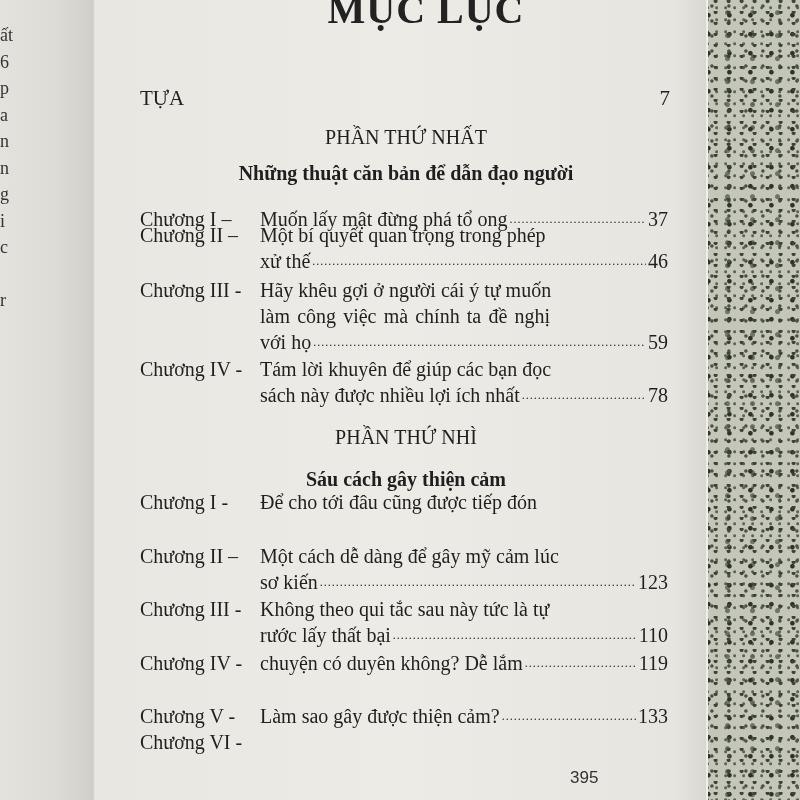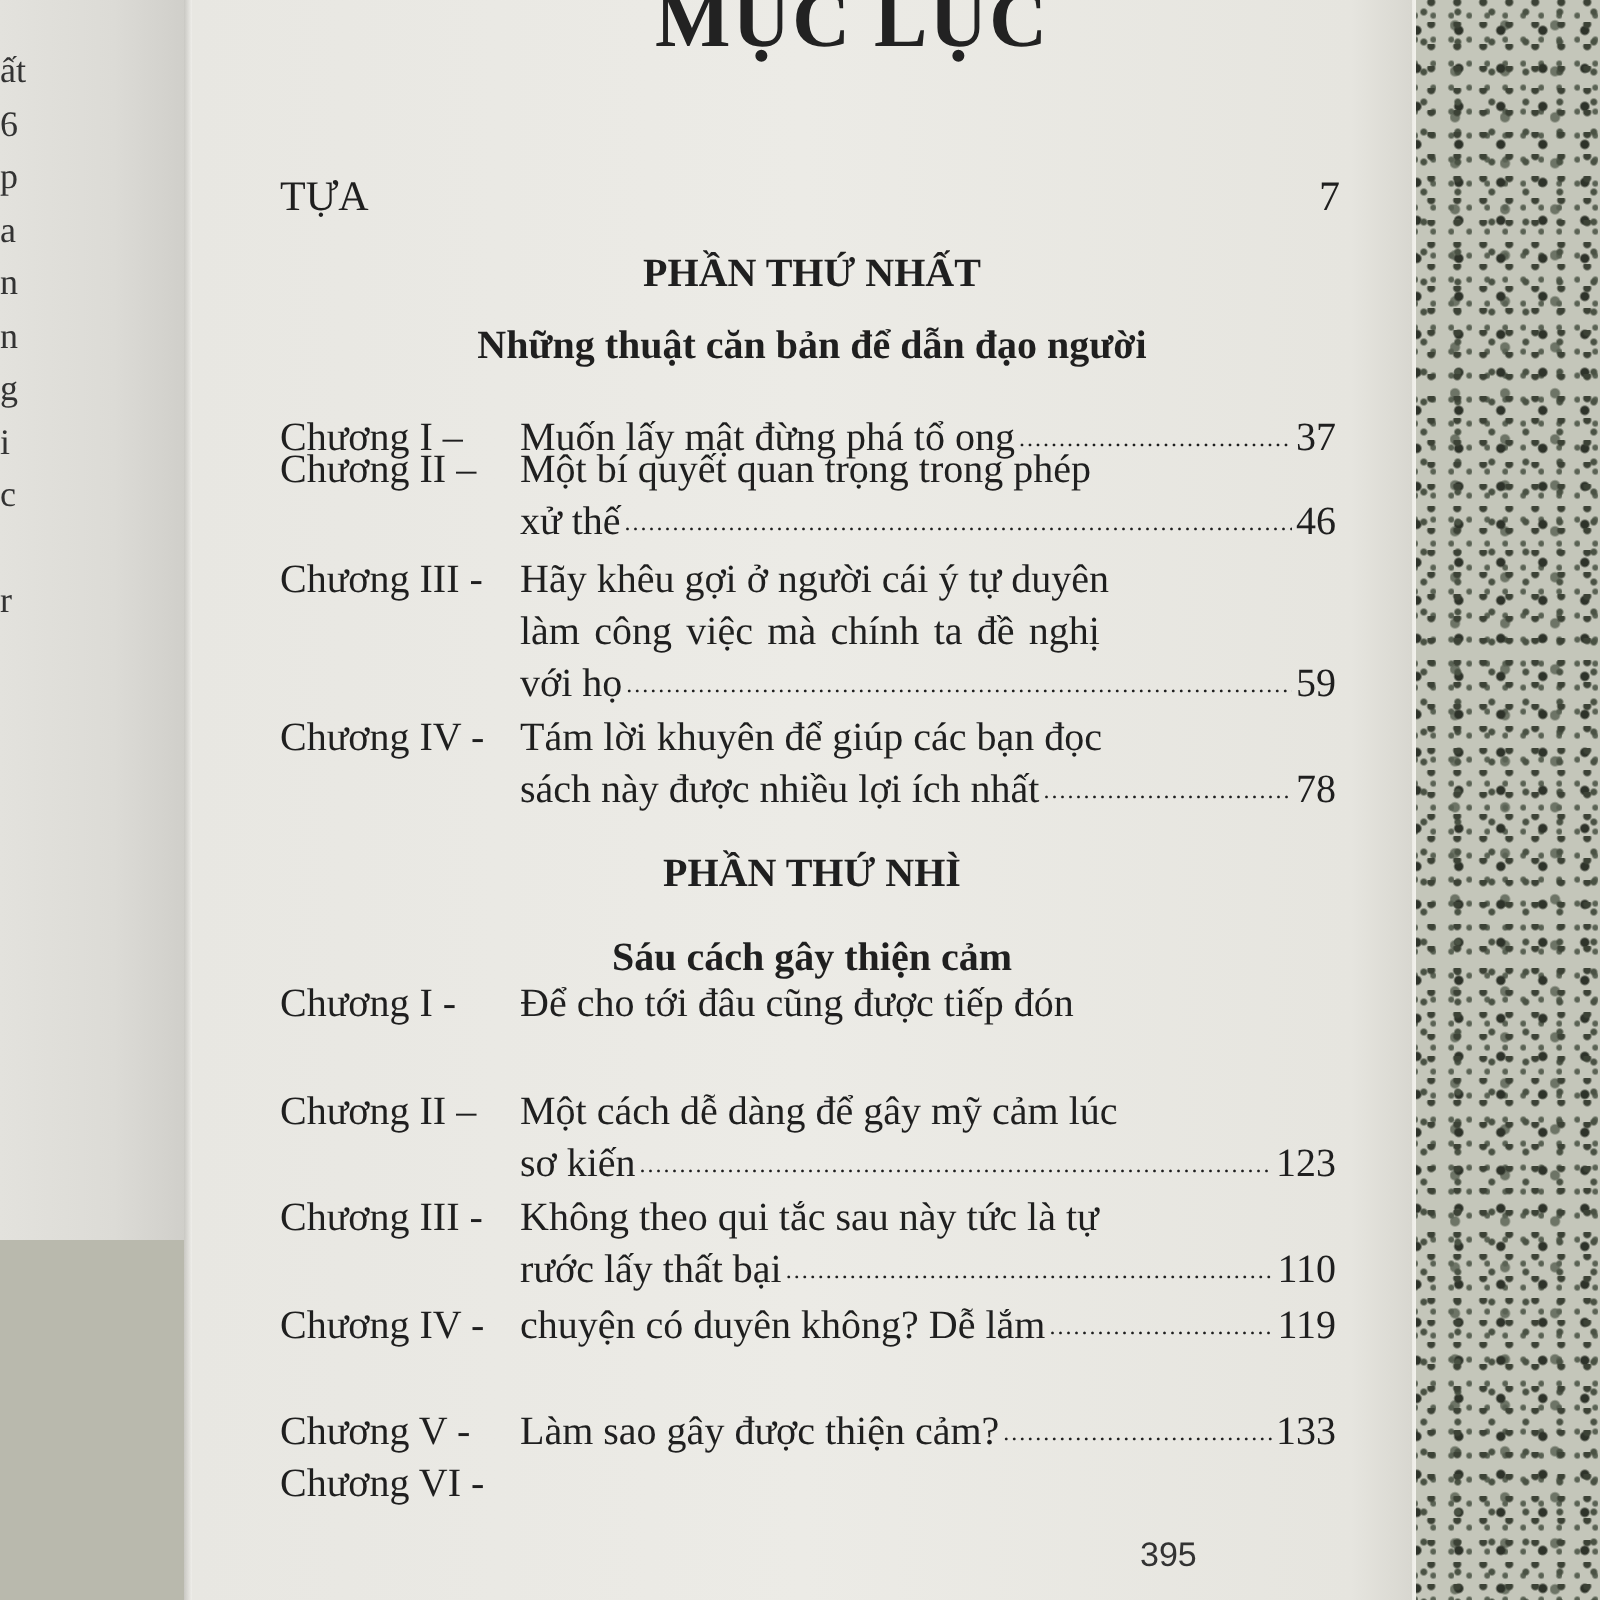--- a/index.html
+++ b/index.html
@@ -15,21 +15,21 @@
     background-image:
       radial-gradient(circle at 20% 10%, #3c4236 1.5px, transparent 2.5px),
       radial-gradient(circle at 70% 40%, #4a5244 1.2px, transparent 2.2px),
       radial-gradient(circle at 40% 80%, #2e332a 1.8px, transparent 2.8px),
       radial-gradient(circle at 85% 65%, #5a6254 1px, transparent 2px),
       radial-gradient(circle at 10% 55%, #6d7466 2px, transparent 3px);
     background-size: 13px 11px, 17px 15px, 21px 19px, 9px 12px, 25px 23px;
   }
   
   .prev-page {
-    position: absolute; left: 0; top: 0; width: 95px; height: 620px;
+    position: absolute; left: 0; top: 0; width: 95px; height: 800px;
     background: linear-gradient(90deg, #e3e2dd 0%, #dcdbd6 60%, #cfcec9 100%);
   }
   .prev-letters {
     position: absolute; left: 0; top: 22px; width: 20px;
     font-size: 18px; color: #333; line-height: 26.5px;
   }
   .prev-letters span { display: block; }
   .gutter {
     position: absolute; left: 92px; top: 0; width: 4px; height: 800px;
     background: linear-gradient(90deg, #c9c8c3, #efeeea);
@@ -45,21 +45,21 @@
     position: absolute; left: 700px; top: 0; width: 8px; height: 800px;
     background: linear-gradient(90deg, #dad9d2, #f2f1ec);
   }
   .title {
     position: absolute; left: 220px; top: -14px; width: 220px; text-align: center;
     font-size: 40px; font-weight: bold; letter-spacing: 1px; color: #222;
   }
   .tua-row { position: absolute; left: 44px; top: 86px; width: 530px; font-size: 21px; }
   .tua-row .page-no { position: absolute; right: 0; top: 0; }
   .part-heading {
-    position: absolute; left: 40px; width: 540px; text-align: center; font-size: 20px; font-weight: bold;
+    position: absolute; left: 40px; width: 540px; text-align: center; font-size: 20px;
   }
   .part-subheading {
     position: absolute; left: 40px; width: 540px; text-align: center;
     font-size: 20px; font-weight: bold;
   }
   .entry { position: absolute; left: 44px; width: 528px; font-size: 20px; line-height: 26px; }
   .entry .chap { position: absolute; left: 0; top: 0; width: 120px; white-space: nowrap; }
   .entry .text { margin-left: 120px; }
   .entry .line { display: flex; white-space: nowrap; }
   .entry .line .dots {
@@ -125,21 +125,21 @@
           <span>xử thế</span>
           <span class="dots"></span>
           <span>46</span>
         </div>
     </div>
   </div>
 
   <div class="entry" style="top:277px;">
     <span class="chap">Chương III -</span>
     <div class="text">
-      <div>Hãy khêu gợi ở người cái ý tự duyên</div>
+      <div>Hãy khêu gợi ở người cái ý tự muốn</div>
       <div class="justified">làm công việc mà chính ta đề nghị</div>
       <div class="line">
           <span>với họ</span>
           <span class="dots"></span>
           <span>59</span>
         </div>
     </div>
   </div>
 
   <div class="entry" style="top:356px;">

